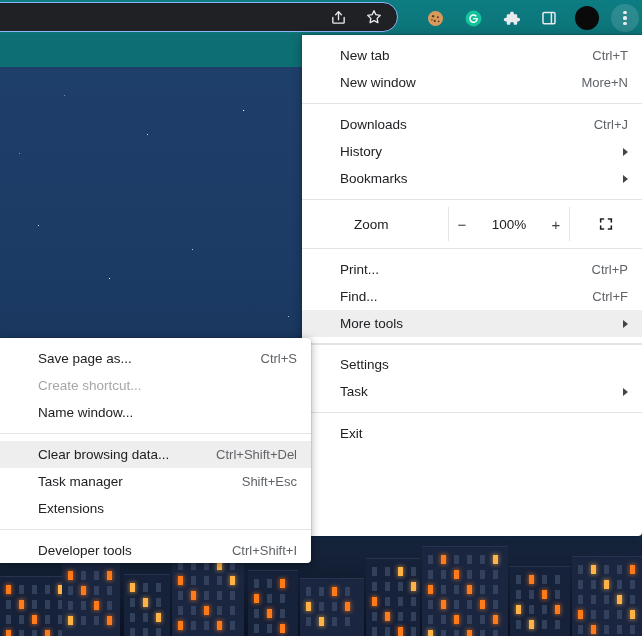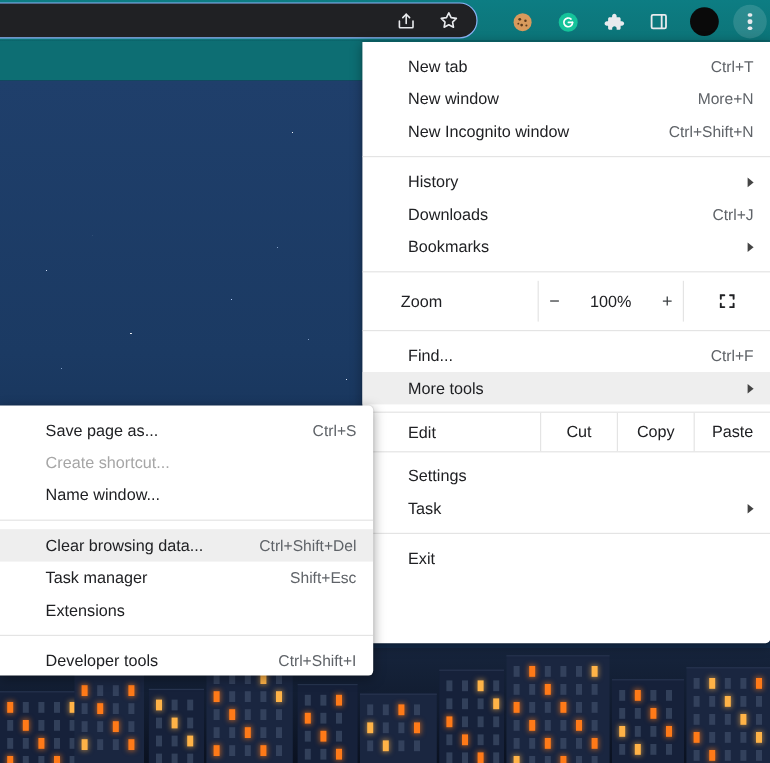--- a/index.html
+++ b/index.html
@@ -277,21 +277,21 @@
     margin: 0;
   }
 
   
   .zoom-row {
     display: flex;
     align-items: center;
     height: 34px;
   }
   .zoom-label {
-    padding-left: 32px;
+    padding-left: 52px;
     flex: 0 0 auto;
     width: 146px;
   }
   .zoom-ctrl {
     display: flex;
     align-items: center;
     border-left: 1px solid #e4e4e4;
     border-right: 1px solid #e4e4e4;
     height: 34px;
     flex: 1 1 auto;
@@ -628,32 +628,28 @@
 
   <div class="menu" id="main-menu">
       <div class="mi">
         <span class="lbl">New tab</span>
         <span class="accel">Ctrl+T</span>
       </div>
       <div class="mi">
         <span class="lbl">New window</span>
         <span class="accel">More+N</span>
       </div>
-      <div class="mi">
-        <span class="lbl">New Incognito window</span>
-        <span class="accel">Ctrl+Shift+N</span>
-      </div>
       <div class="sep"></div>
+      <div class="mi">
+        <span class="lbl">Downloads</span>
+        <span class="accel">Ctrl+J</span>
+      </div>
       <div class="mi">
         <span class="lbl">History</span>
         <span class="arrow"></span>
-      </div>
-      <div class="mi">
-        <span class="lbl">Downloads</span>
-        <span class="accel">Ctrl+J</span>
       </div>
       <div class="mi">
         <span class="lbl">Bookmarks</span>
         <span class="arrow"></span>
       </div>
       <div class="sep"></div>
       <div class="zoom-row">
         <span class="zoom-label">Zoom</span>
         <div class="zoom-ctrl">
           <span class="zoom-btn">−</span>
@@ -664,34 +660,32 @@
           <svg width="16" height="16" viewBox="0 0 24 24" fill="none" stroke="#202124" stroke-width="2.4" stroke-linecap="round">
             <path d="M4 9V4.6h4.4"></path>
             <path d="M20 9V4.6h-4.4"></path>
             <path d="M4 15v4.4h4.4"></path>
             <path d="M20 15v4.4h-4.4"></path>
           </svg>
         </div>
       </div>
       <div class="sep"></div>
       <div class="mi">
+        <span class="lbl">Print...</span>
+        <span class="accel">Ctrl+P</span>
+      </div>
+      <div class="mi">
         <span class="lbl">Find...</span>
         <span class="accel">Ctrl+F</span>
       </div>
       <div class="mi hl">
         <span class="lbl">More tools</span>
         <span class="arrow"></span>
       </div>
       <div class="sep-tight" style="margin-top: 6px;"></div>
-      <div class="edit-row">
-        <span class="edit-label">Edit</span>
-        <div class="edit-act">Cut</div>
-        <div class="edit-act">Copy</div>
-        <div class="edit-act">Paste</div>
-      </div>
       <div class="sep-tight"></div>
       <div style="height: 6px;"></div>
       <div class="mi">
         <span class="lbl">Settings</span>
       </div>
       <div class="mi">
         <span class="lbl">Task</span>
         <span class="arrow"></span>
       </div>
       <div class="sep"></div>

